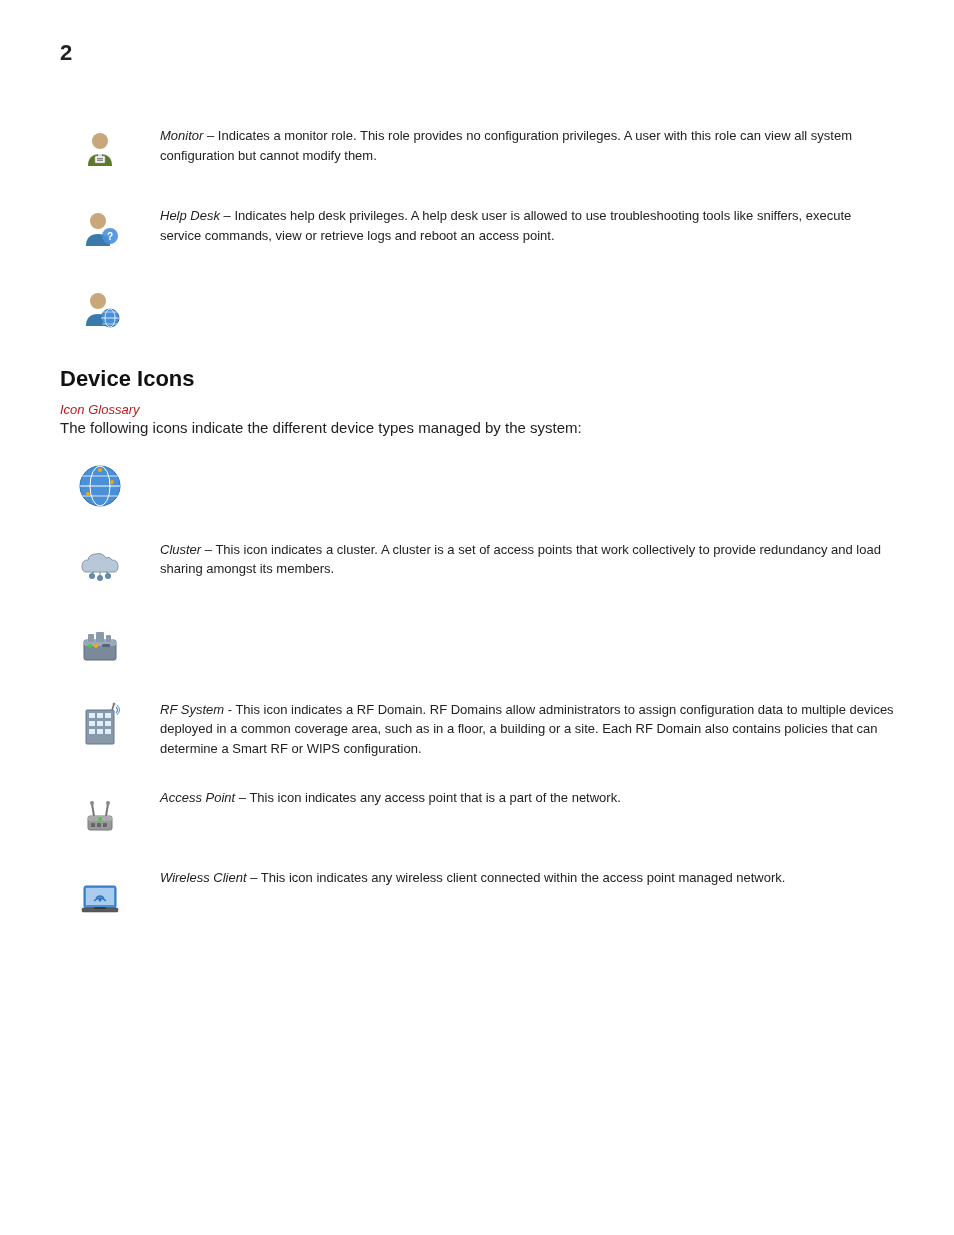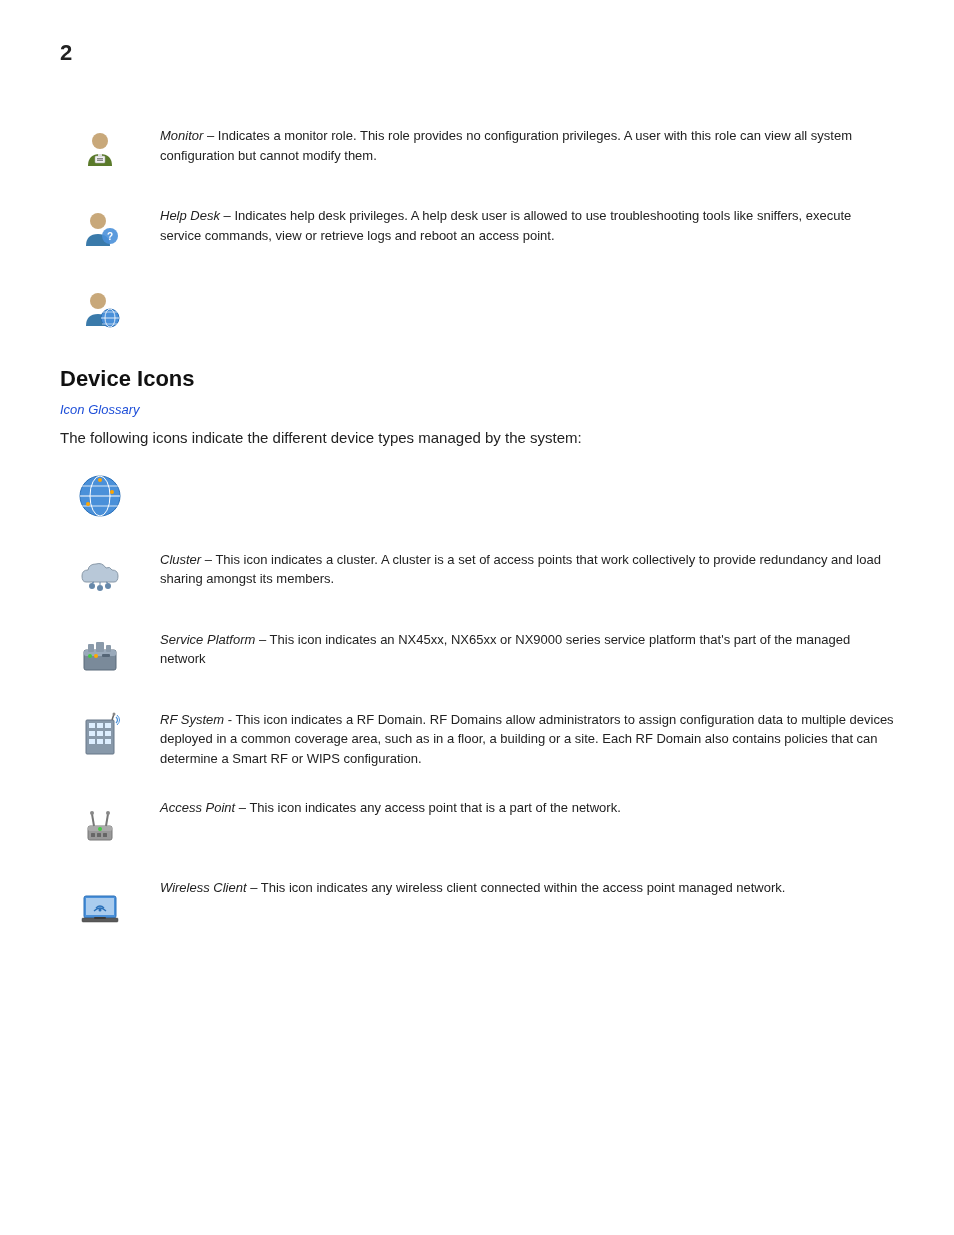--- a/index.html
+++ b/index.html
@@ -41,25 +41,24 @@
       font-style: italic;
     }
     .section-title {
       font-size: 22px;
       font-weight: bold;
       margin-top: 30px;
       margin-bottom: 10px;
       color: #111;
     }
     .glossary-link {
-      color: #1d4ed8;
+      color: #b91c1c;
       font-style: italic;
       text-decoration: none;
       font-size: 13px;
-      margin-bottom: 10px;
       display: inline-block;
       cursor: pointer;
     }
     .intro-text {
       font-size: 15px;
       margin-bottom: 20px;
       line-height: 1.5;
     }
   </style>
 </head>
@@ -173,23 +172,20 @@
         <rect x="8" y="18" width="32" height="6" rx="2" fill="#9aaabb"></rect>
 
         <rect x="12" y="12" width="6" height="8" rx="1" fill="#8a9aaa"></rect>
         <rect x="20" y="10" width="8" height="10" rx="1" fill="#8a9aaa"></rect>
         <rect x="30" y="13" width="5" height="7" rx="1" fill="#8a9aaa"></rect>
 
         <circle cx="14" cy="24" r="2" fill="#44cc44"></circle>
         <circle cx="20" cy="24" r="2" fill="#ffaa00"></circle>
         <rect x="26" y="22" width="8" height="3" rx="1" fill="#556677"></rect>
       </svg>
-    </div>
-    <div class="icon-desc">
-      <em>Service Platform</em><span> – </span><span>This icon indicates an NX45xx, NX65xx or NX9000 series service platform that's part of the managed network</span>
     </div>
   </div>
 
   
   <div class="icon-row">
     <div class="icon-cell">
       <svg width="48" height="48" viewBox="0 0 48 48">
 
         <rect x="10" y="8" width="28" height="34" rx="1" fill="#8899aa" stroke="#667788" stroke-width="1"></rect>
 

